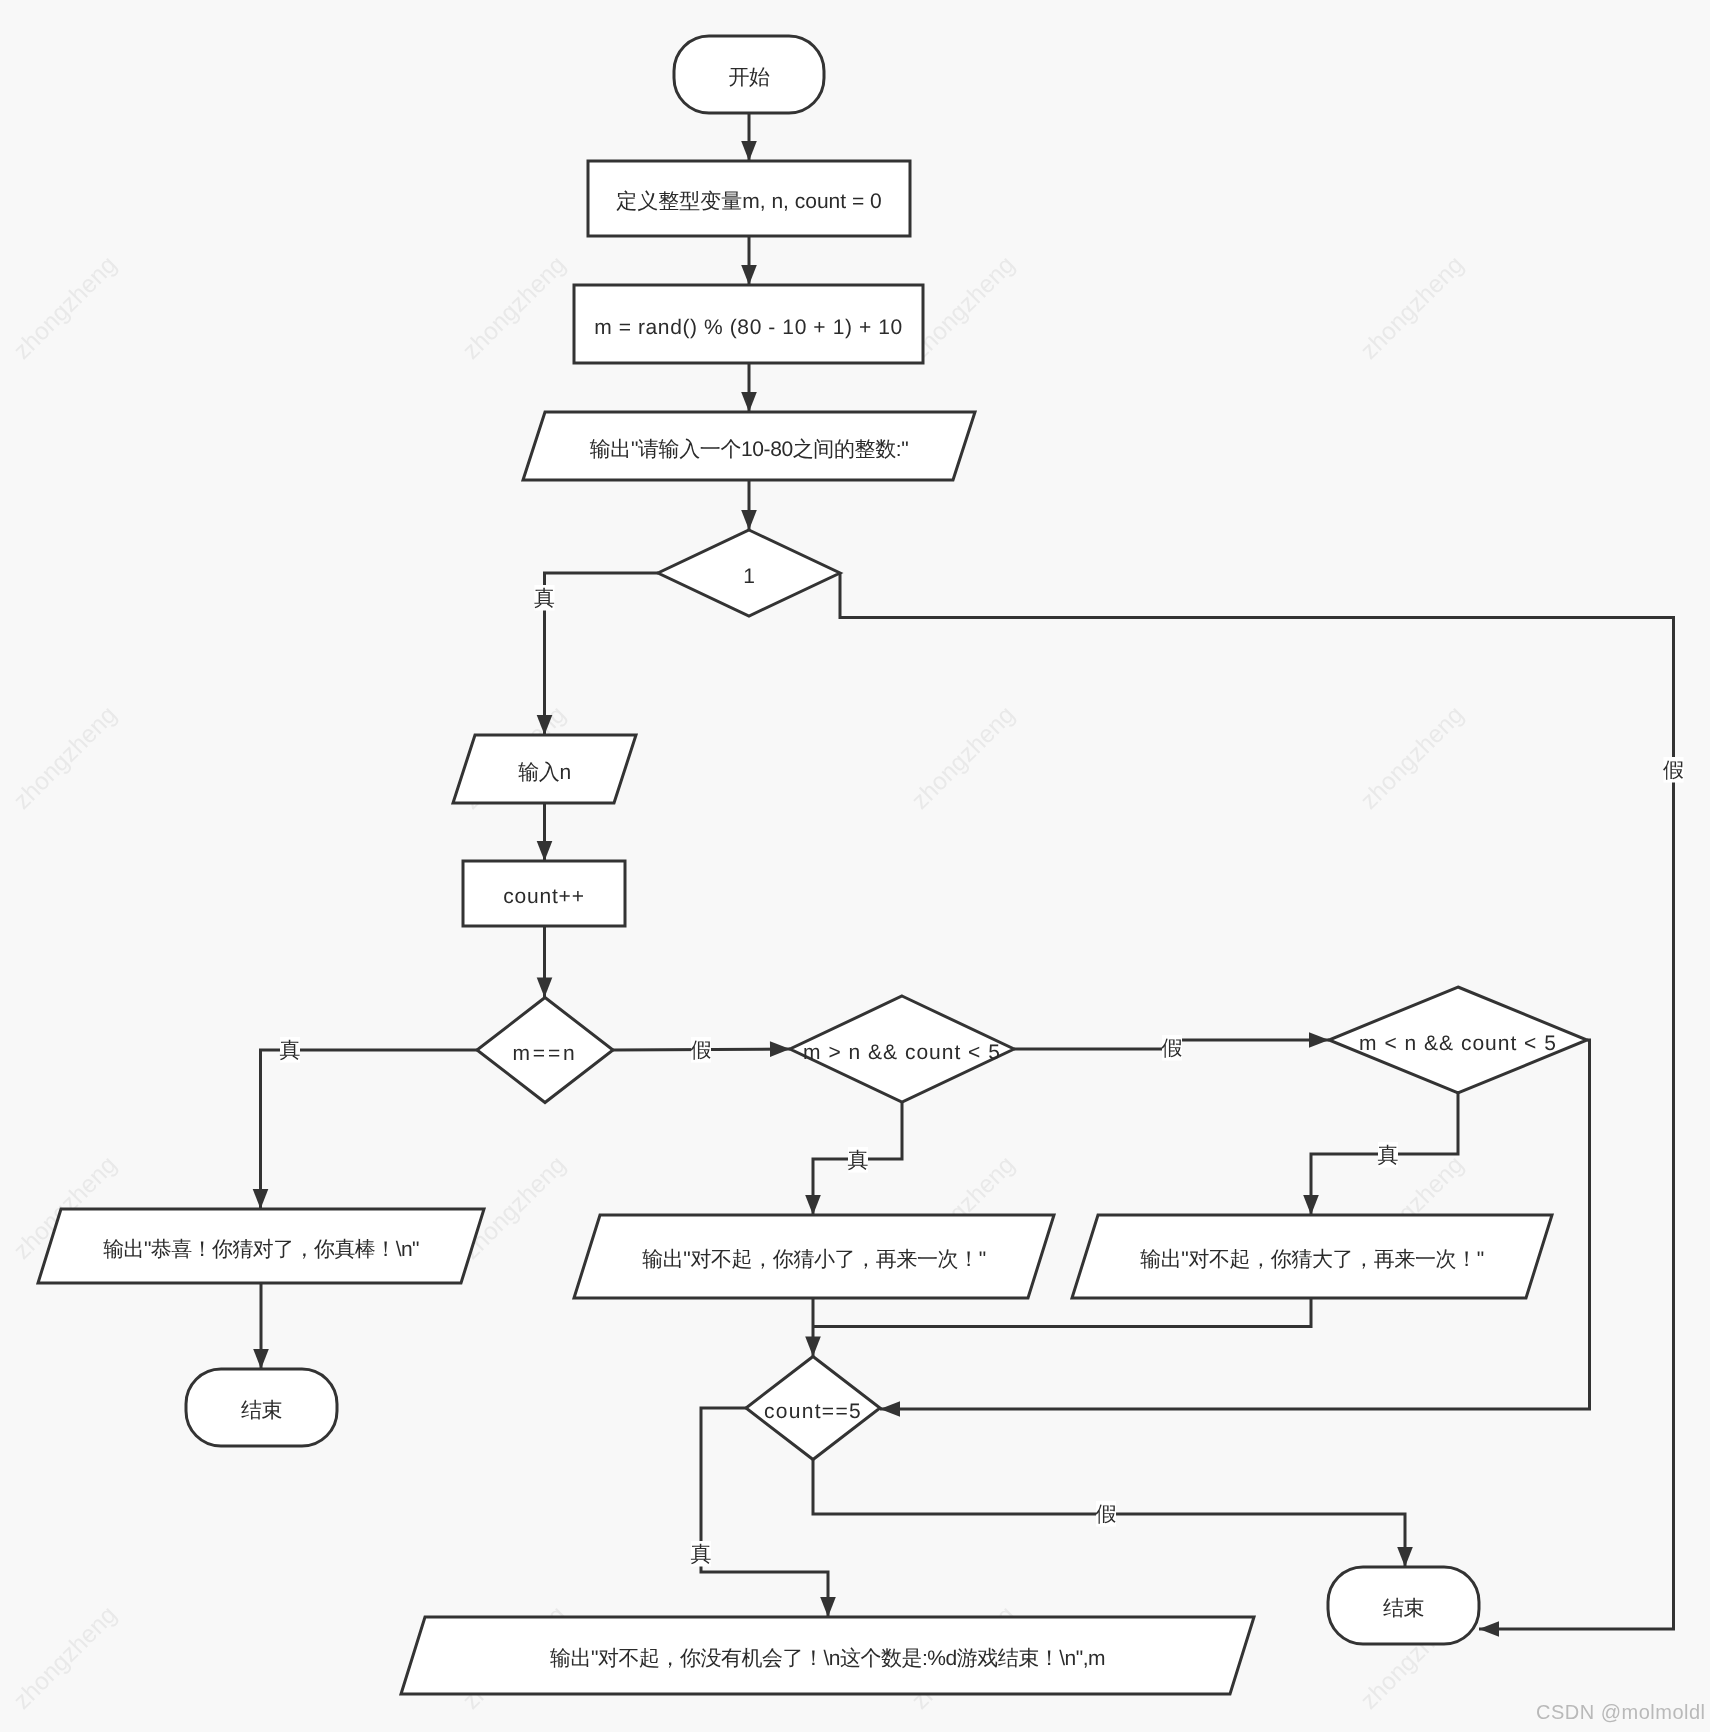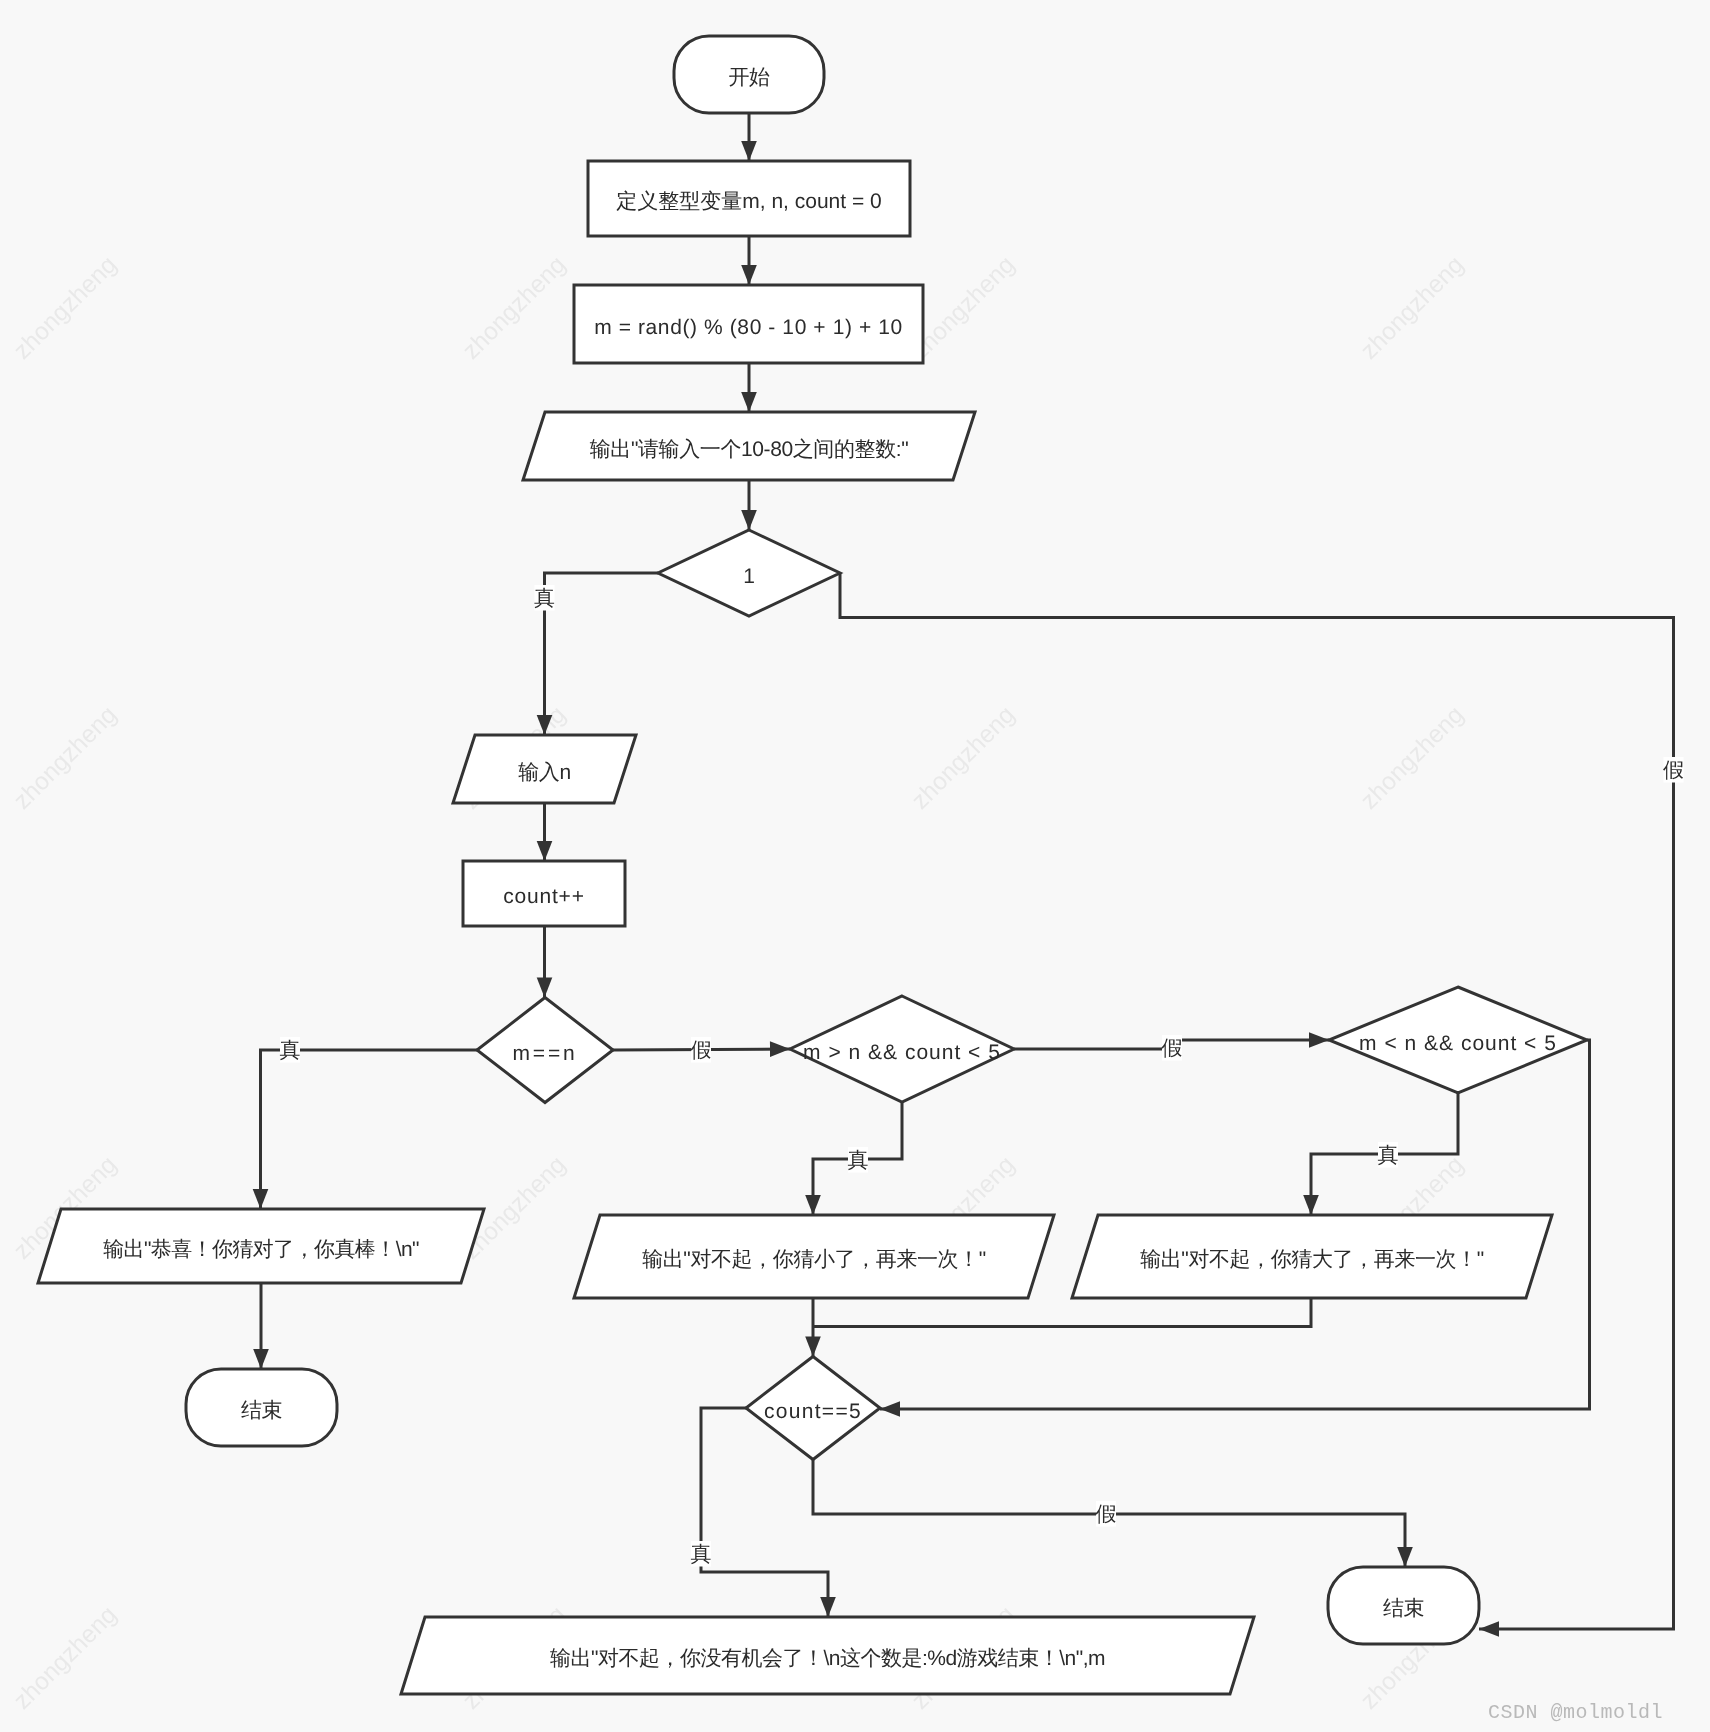--- a/index.html
+++ b/index.html
@@ -5,22 +5,22 @@
 <style>
   html,body{margin:0;padding:0;background:#fff;}
   body{width:1710px;height:1732px;overflow:hidden;-webkit-font-smoothing:antialiased;
        font-family:"Liberation Sans","DejaVu Sans",sans-serif;}
   #stage{position:relative;width:1710px;height:1732px;background:#f8f8f8;overflow:hidden;}
   svg{display:block;position:relative;z-index:2;shape-rendering:geometricPrecision;}
   svg text{-webkit-font-smoothing:antialiased;text-rendering:geometricPrecision;}
   .wm{position:absolute;left:0;top:0;width:1710px;height:1732px;pointer-events:none;overflow:hidden;}
   .wm span{position:absolute;color:#e9e9e9;font-size:24.5px;font-family:"Liberation Sans",sans-serif;
            transform:rotate(-45deg);transform-origin:0 0;white-space:nowrap;letter-spacing:0px;}
-  .csdn{position:absolute;left:1488px;top:1701px;color:#b9b9b9;font-size:20px;
-        font-family:Liberation Mono, monospace;letter-spacing:0.5px;}
+  .csdn{position:absolute;left:1536px;top:1701px;color:#b9b9b9;font-size:20px;
+        font-family:Liberation Sans, sans-serif;letter-spacing:0.5px;}
   .nd{fill:#fff;stroke:#333;stroke-width:3;}
   .cn{fill:none;stroke:#333;stroke-width:3;}
   .ar{fill:#333;stroke:none;}
   .lbl{fill:#2b2b2b;font-size:21px;text-anchor:middle;dominant-baseline:central;
        font-family:"Liberation Sans","DejaVu Sans",sans-serif;}
   .elbl{fill:#2b2b2b;font-size:21px;text-anchor:middle;dominant-baseline:central;
         font-family:"Liberation Sans","DejaVu Sans",sans-serif;}
   .elbg{fill:#ffffff;stroke:none;}
 </style>
 </head>

